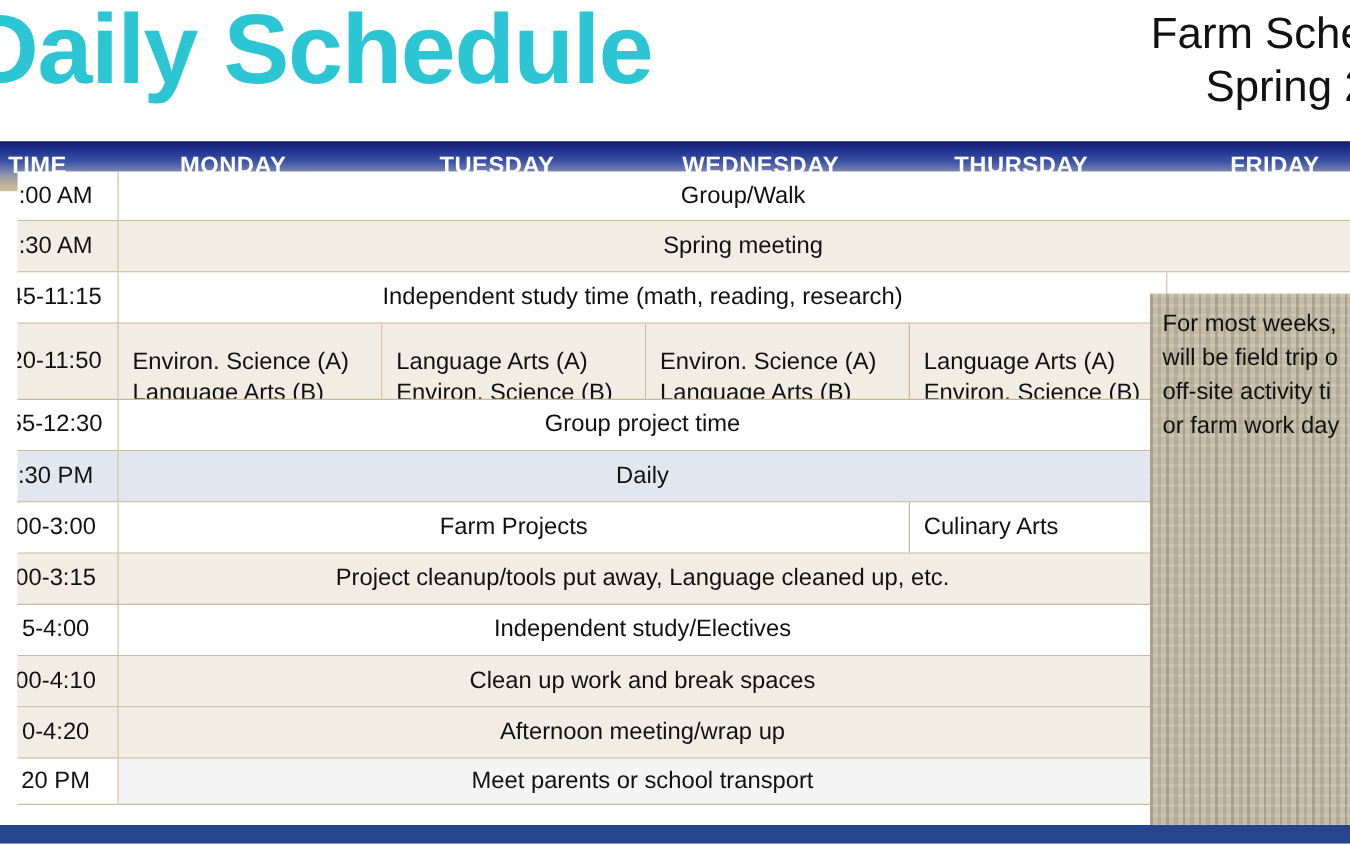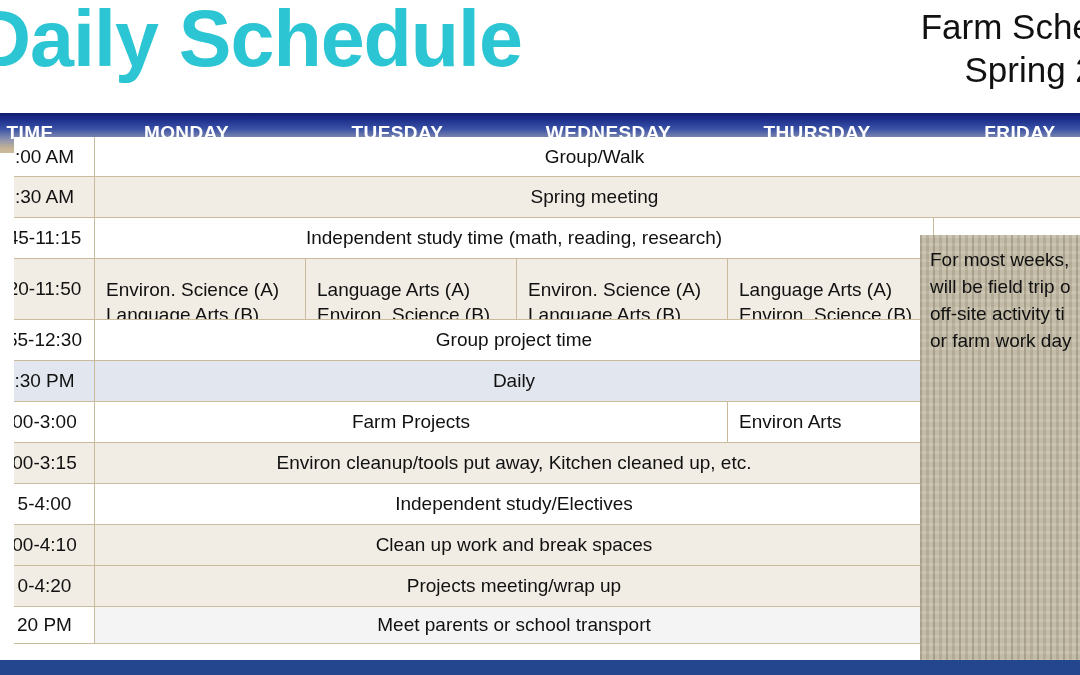--- a/index.html
+++ b/index.html
@@ -246,45 +246,45 @@
 
   <div class="row" style="top:224px; height:41px;">
     <div class="cell t-blue grid-left-edge center" style="left:-20px; width:101px; height:41px;">:30 PM</div>
     <div class="cell t-blue center" style="left:81px; width:839px; height:41px;">Daily</div>
     <div class="cell t-blue" style="left:920px; width:160px; height:41px;"></div>
   </div>
 
   <div class="row" style="top:265px; height:41px;">
     <div class="cell t-white grid-left-edge center" style="left:-20px; width:101px; height:41px;">00-3:00</div>
     <div class="cell t-white center" style="left:81px; width:633px; height:41px;">Farm Projects</div>
-    <div class="cell t-white left" style="left:714px; width:206px; height:41px;">Environ Arts</div>
+    <div class="cell t-white left" style="left:714px; width:206px; height:41px;">Culinary Arts</div>
     <div class="cell t-white" style="left:920px; width:160px; height:41px;"></div>
   </div>
 
   <div class="row" style="top:306px; height:41px;">
     <div class="cell t-beige grid-left-edge center" style="left:-20px; width:101px; height:41px;">00-3:15</div>
-    <div class="cell t-beige center" style="left:81px; width:839px; height:41px;">Environ cleanup/tools put away, Kitchen cleaned up, etc.</div>
+    <div class="cell t-beige center" style="left:81px; width:839px; height:41px;">Project cleanup/tools put away, Language cleaned up, etc.</div>
     <div class="cell t-beige" style="left:920px; width:160px; height:41px;"></div>
   </div>
 
   <div class="row" style="top:347px; height:41px;">
     <div class="cell t-white grid-left-edge center" style="left:-20px; width:101px; height:41px;">5-4:00</div>
     <div class="cell t-white center" style="left:81px; width:839px; height:41px;">Independent study/Electives</div>
     <div class="cell t-white" style="left:920px; width:160px; height:41px;"></div>
   </div>
 
   <div class="row" style="top:388px; height:41px;border-radius:18px;">
     <div class="cell t-beige grid-left-edge center" style="left:-20px; width:101px; height:41px;">00-4:10</div>
     <div class="cell t-beige center" style="left:81px; width:839px; height:41px;">Clean up work and break spaces</div>
     <div class="cell t-beige" style="left:920px; width:160px; height:41px;"></div>
   </div>
 
   <div class="row" style="top:429px; height:41px;">
     <div class="cell t-beige grid-left-edge center" style="left:-20px; width:101px; height:41px;">0-4:20</div>
-    <div class="cell t-beige center" style="left:81px; width:839px; height:41px;">Projects meeting/wrap up</div>
+    <div class="cell t-beige center" style="left:81px; width:839px; height:41px;">Afternoon meeting/wrap up</div>
     <div class="cell t-beige" style="left:920px; width:160px; height:41px;"></div>
   </div>
 
   <div class="row" style="top:470px; height:37px;">
     <div class="cell t-white grid-left-edge center" style="left:-20px; width:101px; height:37px;">20 PM</div>
     <div class="cell t-gray center" style="left:81px; width:839px; height:37px;">Meet parents or school transport</div>
     <div class="cell t-gray" style="left:920px; width:160px; height:37px;"></div>
   </div>
 
 </div>

